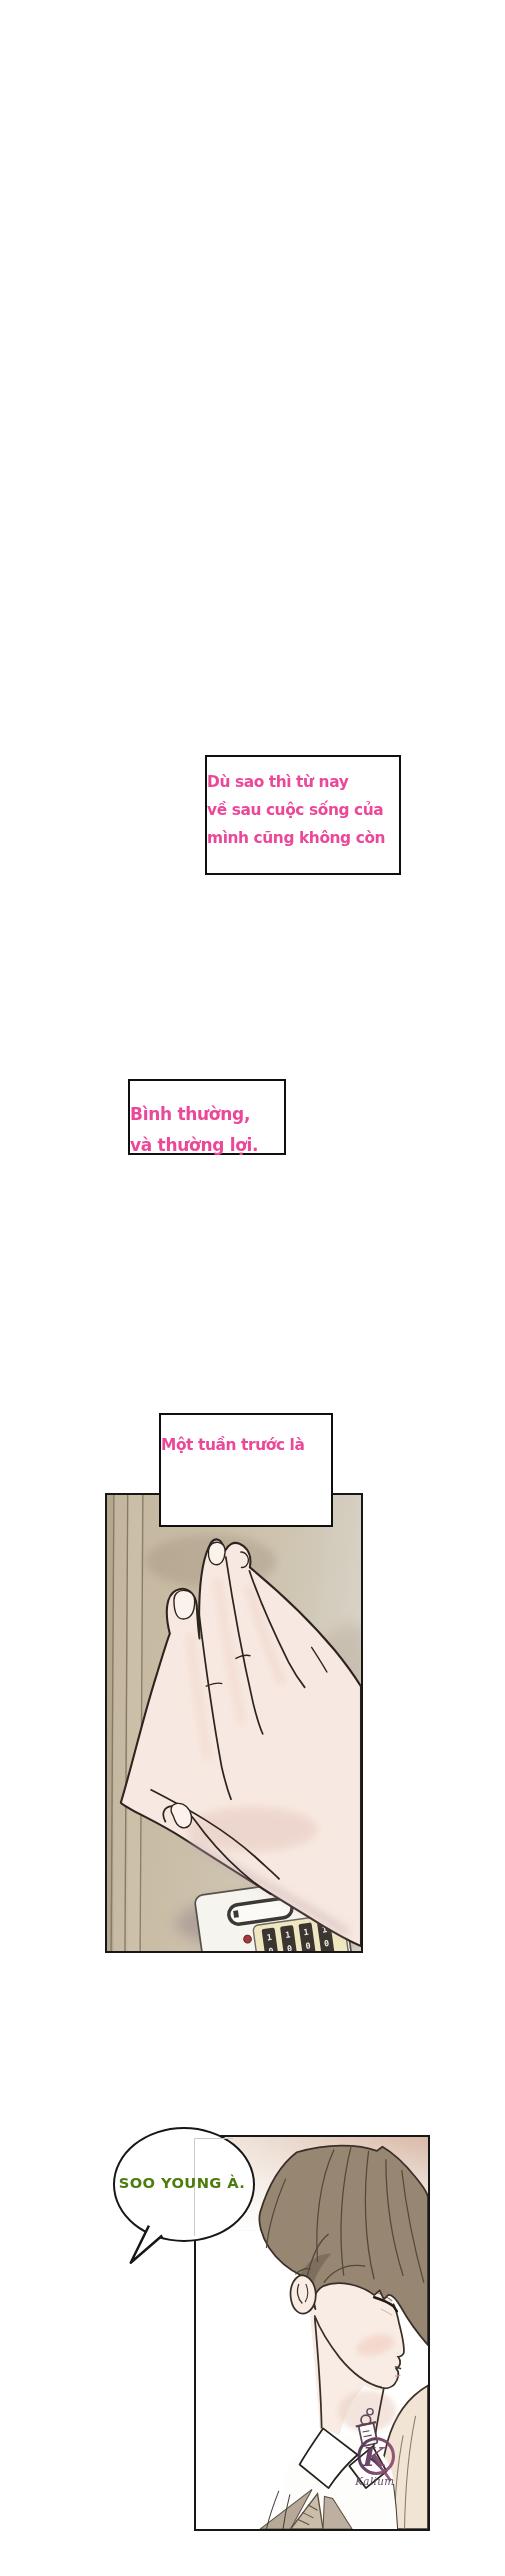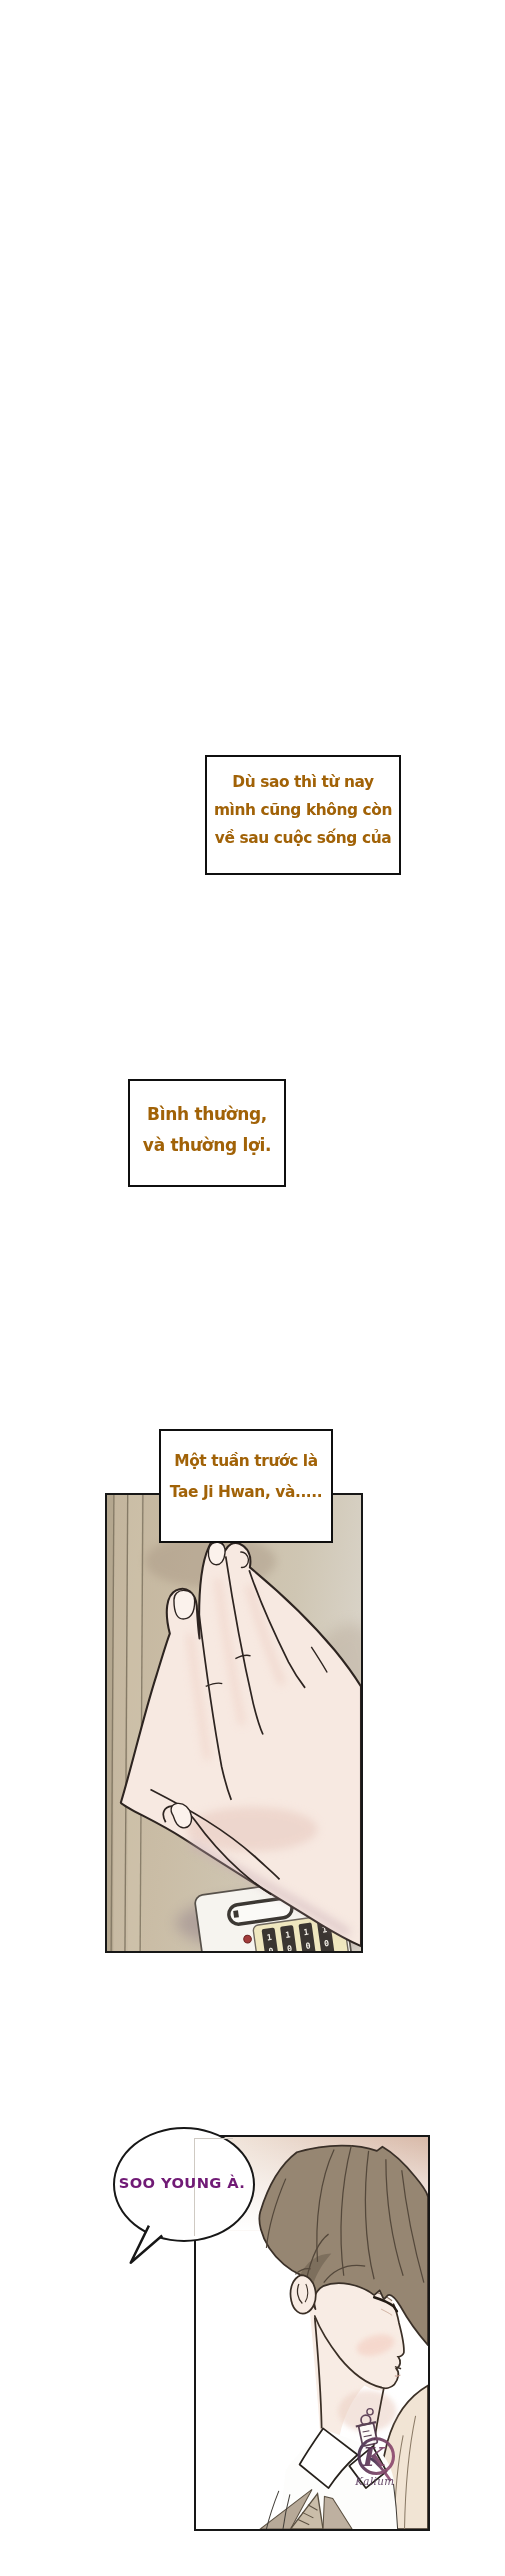--- a/index.html
+++ b/index.html
@@ -1,48 +1,48 @@
 <!DOCTYPE html>
 <html style="font-size:11.2px"><head>
 <meta charset="utf-8">
 <style>
   html,body{margin:0;padding:0;background:#ffffff;}
   .stage{position:relative;width:505px;height:2576px;background:#ffffff;overflow:hidden;
          font-family:"DejaVu Sans",sans-serif;}
   .nbox{position:absolute;box-sizing:border-box;background:#ffffff;border:2.1px solid #0f0f0f;
-        text-align:center;font-weight:bold;color:#a16207;}
+        font-weight:bold;color:#ec4899;}
   .nbox span{display:block;white-space:nowrap;}
   .box1{left:205px;top:755px;width:196px;height:120px;padding-top:10.5px;
         font-size:15.4px;line-height:28px;letter-spacing:-0.4px;}
-  .box2{left:128px;top:1079px;width:158px;height:108px;padding-top:18px;
+  .box2{left:128px;top:1079px;width:158px;height:76px;padding-top:18px;
         font-size:17px;line-height:31px;letter-spacing:-0.3px;}
   .box3{left:159px;top:1413px;width:174px;height:114px;padding-top:15.4px;
-        font-size:15.4px;line-height:31px;letter-spacing:-0.4px;z-index:3;margin-top:16px;}
+        font-size:15.4px;line-height:31px;letter-spacing:-0.4px;z-index:3;}
   .panel{position:absolute;box-sizing:border-box;border:2.8px solid #171717;background:#fff;}
   .panel svg{display:block;width:100%;height:100%;}
   #panel-door{left:105px;top:1493px;width:258px;height:460px;z-index:1;}
   #panel-man{left:194px;top:2135px;width:236px;height:396px;z-index:1;}
   .bubble{position:absolute;left:113px;top:2127px;width:138px;height:111px;background:#ffffff;
           border:2.8px solid #171717;border-radius:50%;z-index:5;}
   .bubble-text{position:absolute;left:113px;top:2127px;width:138px;height:111px;display:flex;
           align-items:center;justify-content:center;font-weight:bold;font-size:14.7px;
-          letter-spacing:0.4px;color:#701a75;z-index:8;white-space:nowrap;}
+          letter-spacing:0.4px;color:#4d7c0f;z-index:8;white-space:nowrap;}
   .tail-svg{position:absolute;left:116px;top:2217px;width:56px;height:53px;z-index:6;}
   .gray-v{position:absolute;left:194px;top:2138px;width:1.4px;height:98px;background:#cfcac3;z-index:7;}
   .gray-h{position:absolute;left:194px;top:2138px;width:39px;height:1.4px;background:#cfcac3;z-index:7;}
 </style>
 </head>
 <body>
 
 <div class="stage">
 
   <div class="nbox box1">
     <span>Dù sao thì từ nay</span>
+    <span>về sau cuộc sống của</span>
     <span>mình cũng không còn</span>
-    <span>về sau cuộc sống của</span>
   </div>
 
   <div class="nbox box2">
     <span>Bình thường,</span>
     <span>và thường lợi.</span>
   </div>
 
   <div class="panel" id="panel-door">
     <svg viewBox="0 0 368 655" preserveAspectRatio="none">
       <defs>
@@ -132,21 +132,20 @@
         <path d="M 193,82 C 199,81 204,86 205,93 C 205,100 200,105 194,104" fill="none" stroke="#2d2420" stroke-width="2"></path>
 
         <path d="M 85,470 C 78,458 82,448 94,447 C 106,446 118,454 127,467 C 145,492 168,518 193,540 C 210,555 225,566 238,574" stroke="#2d2420" stroke-width="2.5" fill="none"></path>
         <path d="M 96,461 C 90,452 93,444 102,443 C 112,442 120,450 122,460 C 124,471 119,479 110,478 C 102,477 99,470 96,461 Z" fill="#fbf2ec" stroke="#2d2420" stroke-width="2"></path>
       </g>
     </svg>
   </div>
 
   <div class="nbox box3">
     <span>Một tuần trước là</span>
-    <span>Tae Ji Hwan, và.....</span>
   </div>
 
   <div class="panel" id="panel-man">
     <svg viewBox="0 0 336 565" preserveAspectRatio="none">
       <defs>
         <linearGradient id="wallG" x1="0" y1="0" x2="1" y2="0">
           <stop offset="0" stop-color="#f5ece3"></stop>
           <stop offset="1" stop-color="#d8b9a8"></stop>
         </linearGradient>
         <linearGradient id="wallFade" x1="0" y1="0" x2="0" y2="1">

